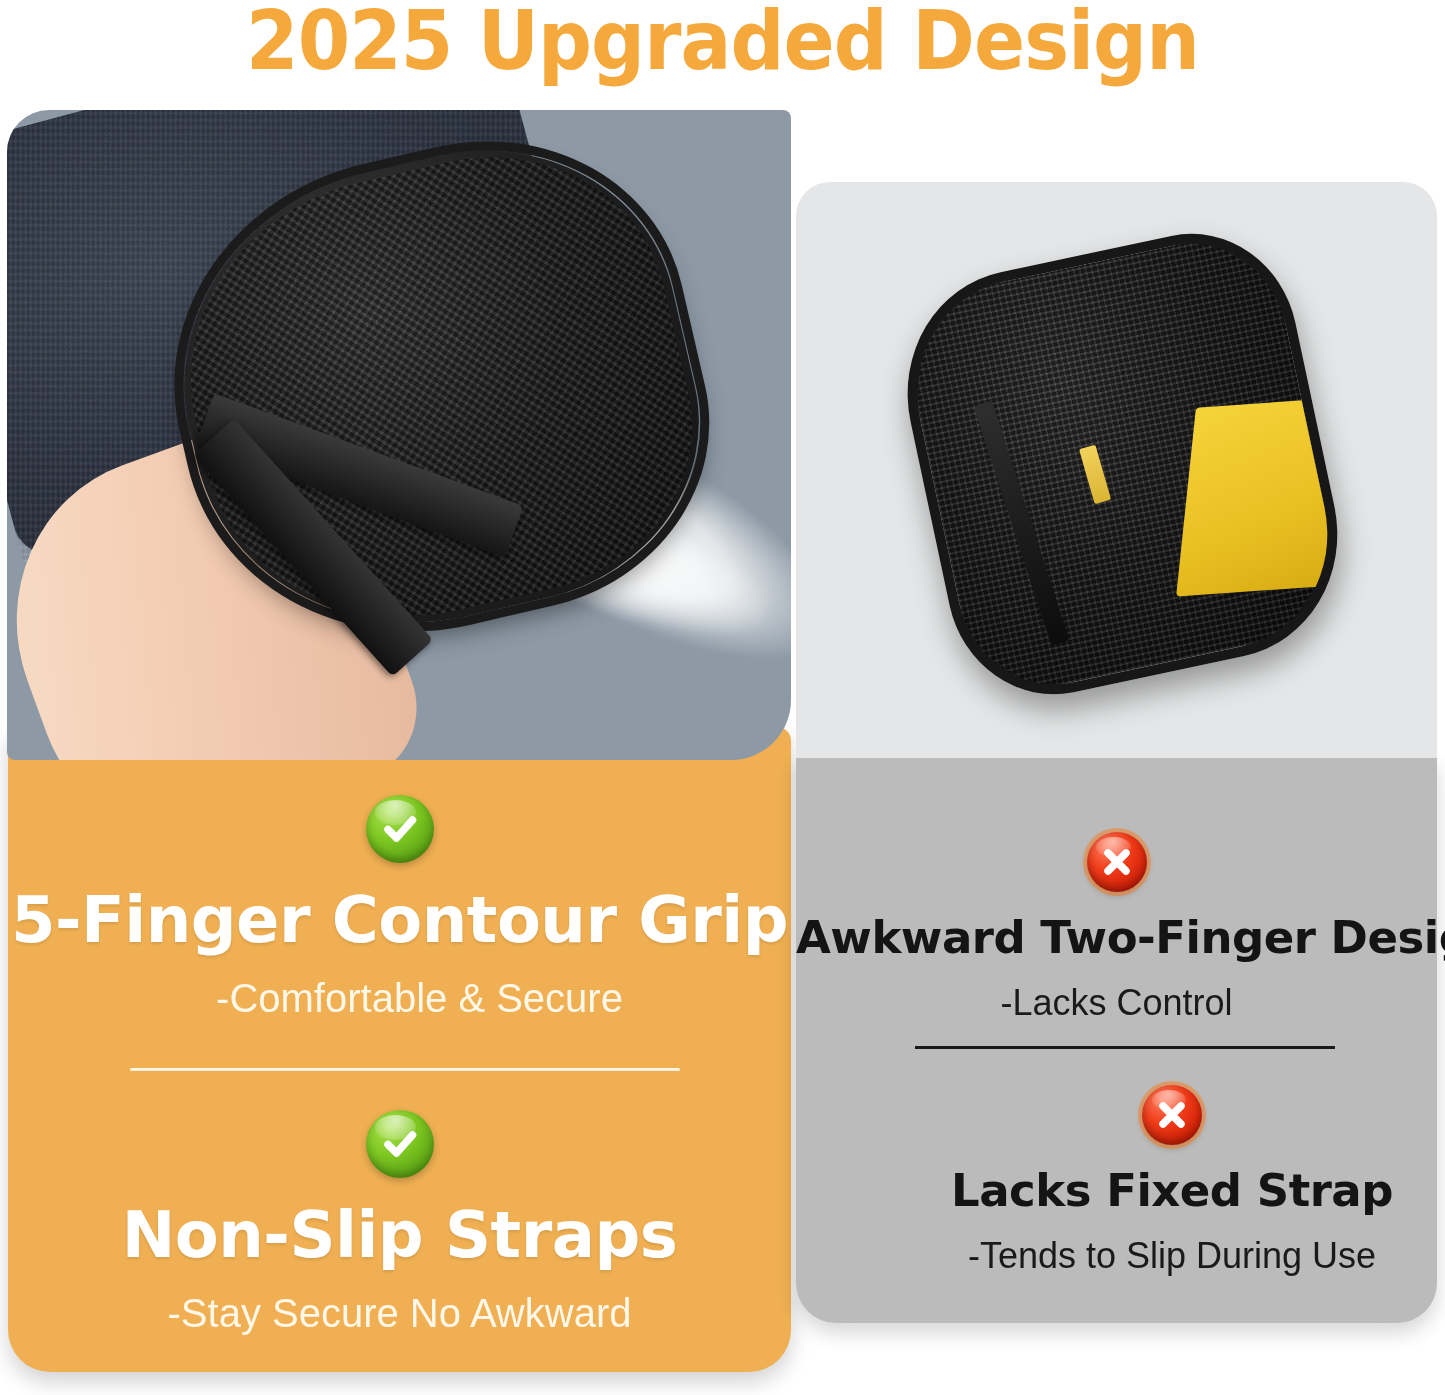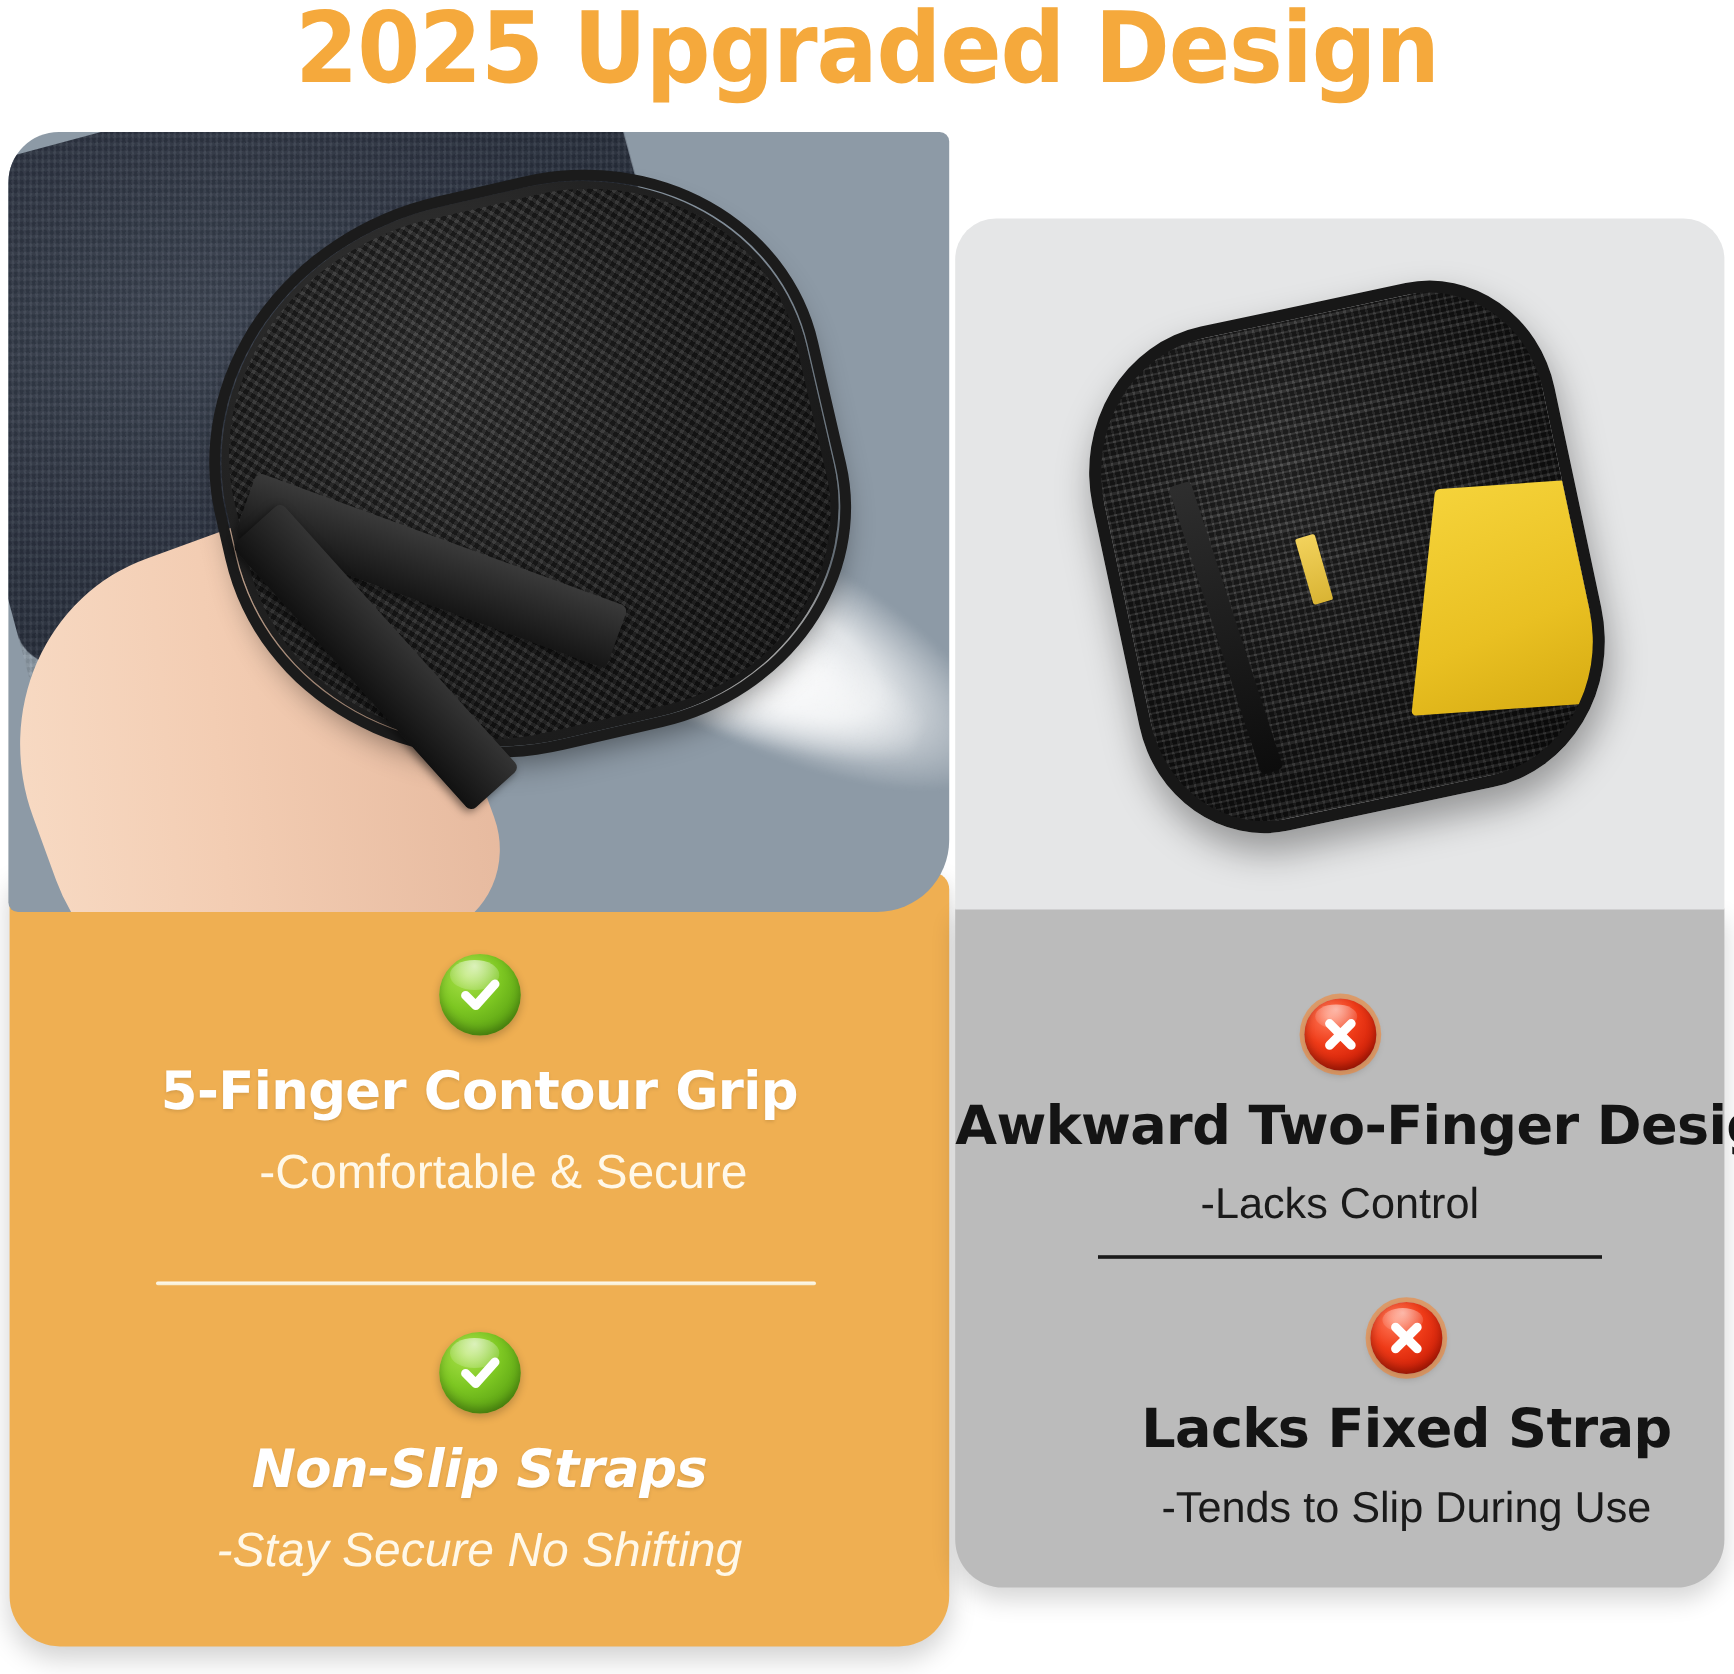--- a/index.html
+++ b/index.html
@@ -205,21 +205,21 @@
     letter-spacing:-0.5px;
     line-height:1.05;
     white-space:nowrap;
   }
   .feat-sub{
     font-family:"Liberation Sans", sans-serif;
     font-weight:normal;
     line-height:1.1;
     white-space:nowrap;
   }
-  .left .feat-title{ color:#FFFFFF; font-size:44px; text-shadow:0 2px 3px rgba(0,0,0,0.10); }
+  .left .feat-title{ color:#FFFFFF; font-size:64px; text-shadow:0 2px 3px rgba(0,0,0,0.10); }
   .left .feat-sub  { color:#FFF8E8; font-size:40px; }
   .right .feat-title{ color:#141414; font-size:45px; }
   .right .feat-sub  { color:#1a1a1a; font-size:36px; }
 
   .divider-left{
     position:absolute; left:130px; top:1068px; width:550px; height:3px;
     background:linear-gradient(180deg,#FFFBEF,#F6EBCE);
     border-radius:2px;
   }
   .divider-right{
@@ -262,30 +262,30 @@
         <path d="M8 20.5 L16.5 29 L32.5 11" fill="none" stroke="#ffffff" stroke-width="7.5" stroke-linecap="round" stroke-linejoin="round"></path>
       </svg>
     </div>
   </div>
   <div class="feat-title" style="margin-top:24px;">5-Finger Contour Grip</div>
   <div class="feat-sub" style="margin-top:22px;padding-left:40px;">-Comfortable &amp; Secure</div>
 </div>
 
 <div class="divider-left"></div>
 
-<div class="feat left" style="left:8px; top:1110px; width:783px;font-style:italic;">
+<div class="feat left" style="left:8px; top:1110px; width:783px;">
   <div class="badge-wrap">
     <div class="badge check">
       <svg width="40" height="40" viewBox="0 0 40 40" aria-hidden="true">
         <path d="M8 20.5 L16.5 29 L32.5 11" fill="none" stroke="#ffffff" stroke-width="7.5" stroke-linecap="round" stroke-linejoin="round"></path>
       </svg>
     </div>
   </div>
   <div class="feat-title" style="margin-top:24px;">Non-Slip Straps</div>
-  <div class="feat-sub" style="margin-top:22px;">-Stay Secure No Shifting</div>
+  <div class="feat-sub" style="margin-top:22px;">-Stay Secure No Awkward</div>
 </div>
 
 <div class="feat right" style="left:796px; top:832px; width:641px;">
   <div class="badge-wrap">
     <div class="badge cross">
       <svg width="34" height="34" viewBox="0 0 34 34" aria-hidden="true">
         <path d="M8 8 L26 26 M26 8 L8 26" fill="none" stroke="#ffffff" stroke-width="7.5" stroke-linecap="round"></path>
       </svg>
     </div>
   </div>

